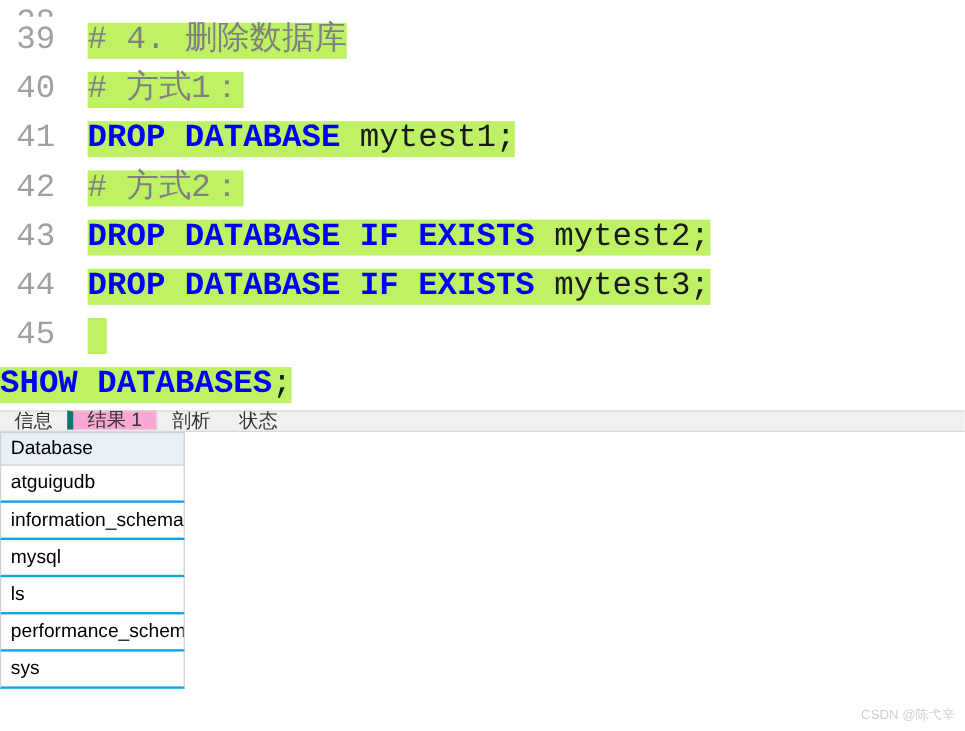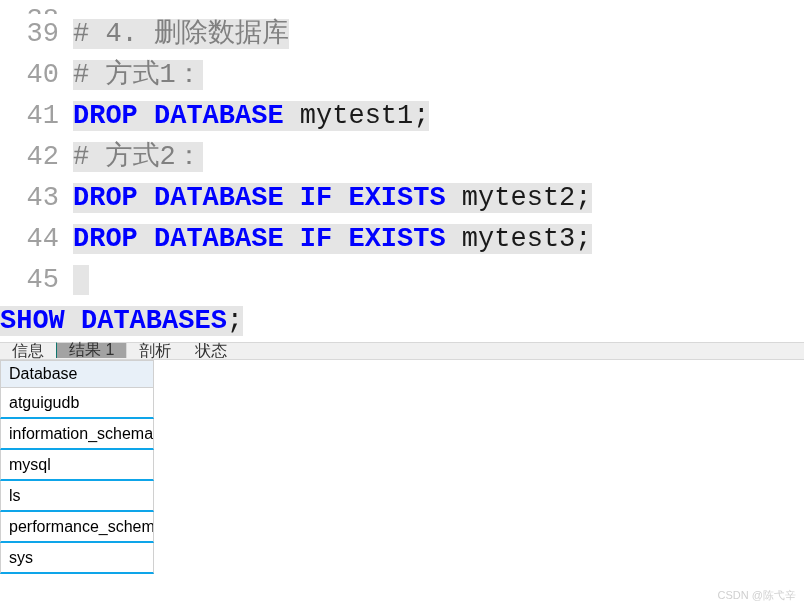--- a/index.html
+++ b/index.html
@@ -23,29 +23,29 @@
       display: flex;
       align-items: baseline;
       height: 41px;
       line-height: 41px;
       font-size: 27px;
     }
     .line-number {
       color: #a0a0a0;
       width: 73px;
       text-align: right;
-      padding-right: 14px;
+      padding-right: 27px;
       user-select: none;
       font-weight: normal;
     }
     .code-content {
       white-space: pre;
     }
     .highlighted {
-      background: #e5e5e5;
+      background: #bef264;
       display: inline;
     }
     .keyword {
       color: #0000ff;
       font-weight: bold;
     }
     .comment {
       color: #808080;
     }
     .ident {
@@ -66,22 +66,22 @@
     }
     .tab {
       padding: 4px 12px;
       color: #333;
       cursor: pointer;
       height: 100%;
       display: flex;
       align-items: center;
     }
     .tab.active {
-      background: #a3a3a3;
-      border-left: 1px solid #0f766e;
+      background: #f9a8d4;
+      border-left: 5px solid #0f766e;
       border-right: 1px solid #d8d8d8;
       border-top: 1px solid #d8d8d8;
       margin-top: -1px;
     }
     .result-table {
       font-family: "Segoe UI", Tahoma, sans-serif;
       font-size: 16px;
       background: #ffffff;
     }
     .table-header {

